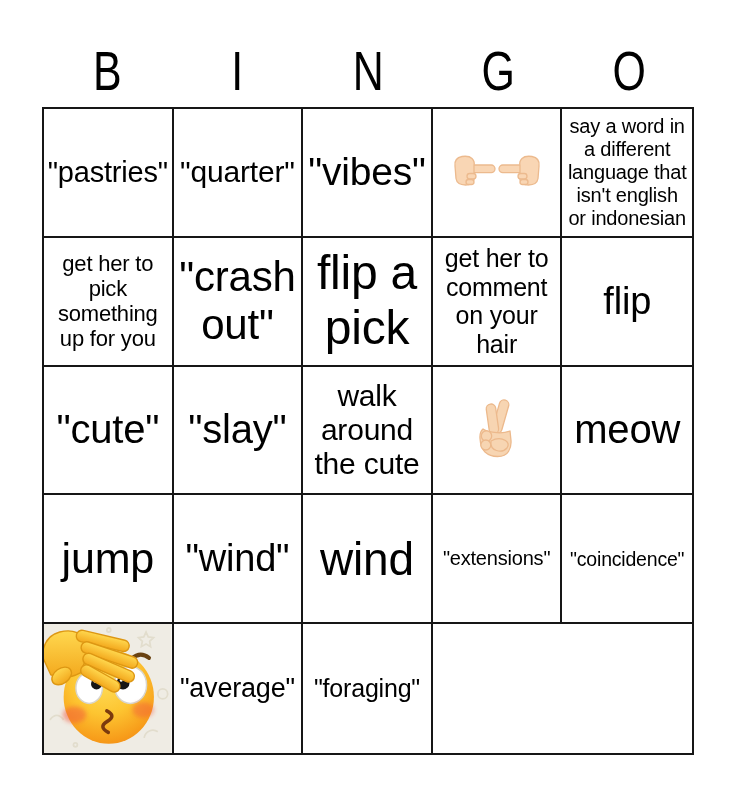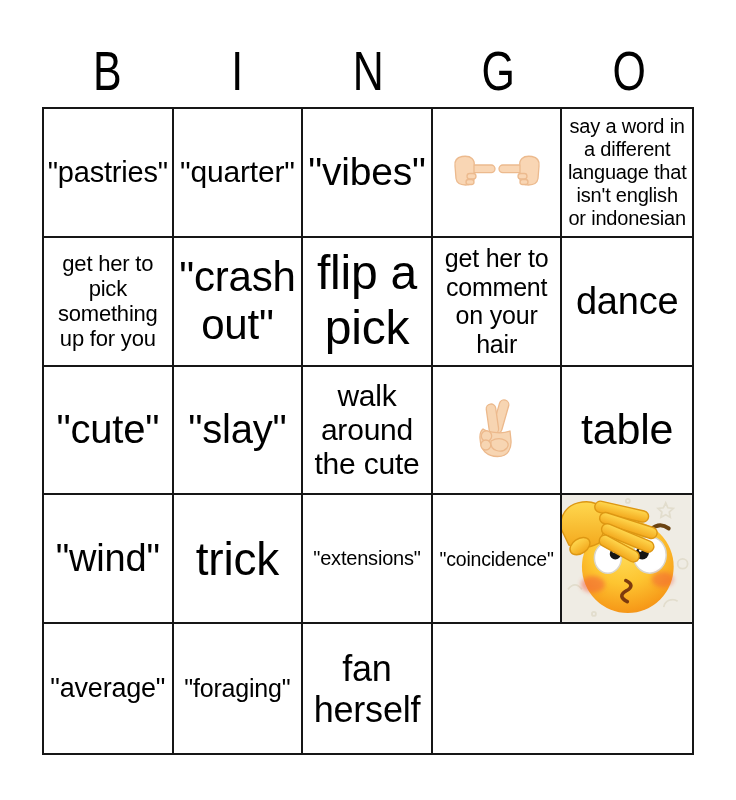--- a/index.html
+++ b/index.html
@@ -97,21 +97,21 @@
 pick</span>
     </div>
   <div class="cell fs25">
       <span class="ct">get her to
 comment
 on your
 hair</span>
     </div>
 
   <div class="cell fs38">
-      <span class="ct">dance</span>
+      <span class="ct">flip</span>
     </div>
   <div class="cell fs40">
       <span class="ct">"cute"</span>
     </div>
   <div class="cell fs40">
       <span class="ct">"slay"</span>
     </div>
   <div class="cell fs30">
       <span class="ct">walk
 around
@@ -123,28 +123,31 @@
         <rect x="28.5" y="1" width="9.5" height="34" rx="4.7" transform="rotate(16 33 5)"></rect>
         <rect x="15" y="5" width="9.5" height="30" rx="4.7" transform="rotate(-8 20 8)"></rect>
         <path d="M12,30 q-3.5,3 -3,9.5 q0.5,9 5,13.5 q5,4.5 12.5,4.5 q8,0 11,-5 q3,-5 2.5,-11 l-1,-9.5 q-6,2.2 -13,1.7 q-10,-0.7 -14,-3.7 z"></path>
         <circle cx="15.5" cy="37" r="5.2"></circle>
         <circle cx="14.8" cy="46" r="5"></circle>
         <path d="M20,42 q8,-4.5 14.5,-0.5 q4.5,3 1.5,7.5 q-4,4.5 -10.5,2.5 q-6.5,-2 -5.5,-9.5 z"></path>
       </g>
     </svg>
   </div>
 
+  <div class="cell fs40">
+      <span class="ct">meow</span>
+    </div>
   <div class="cell fs43">
-      <span class="ct">table</span>
+      <span class="ct">jump</span>
     </div>
   <div class="cell fs38">
       <span class="ct">"wind"</span>
     </div>
   <div class="cell fs46">
-      <span class="ct">trick</span>
+      <span class="ct">wind</span>
     </div>
   <div class="cell fs20">
       <span class="ct">"extensions"</span>
     </div>
 
   <div class="cell fs19">
       <span class="ct">"coincidence"</span>
     </div>
   <div class="cell cell-sticker">
     <svg class="sticker-svg" viewBox="0 0 130 129" preserveAspectRatio="none" aria-hidden="true">
@@ -193,18 +196,14 @@
         <ellipse cx="18" cy="52" rx="11" ry="7.5" transform="rotate(-35 18 52)"></ellipse>
       </g>
     </svg>
   </div>
   <div class="cell fs27">
       <span class="ct">"average"</span>
     </div>
   <div class="cell fs25">
       <span class="ct">"foraging"</span>
     </div>
-  <div class="cell fs36">
-      <span class="ct">fan
-herself</span>
-    </div>
 
 </div>
 
 </body></html>

